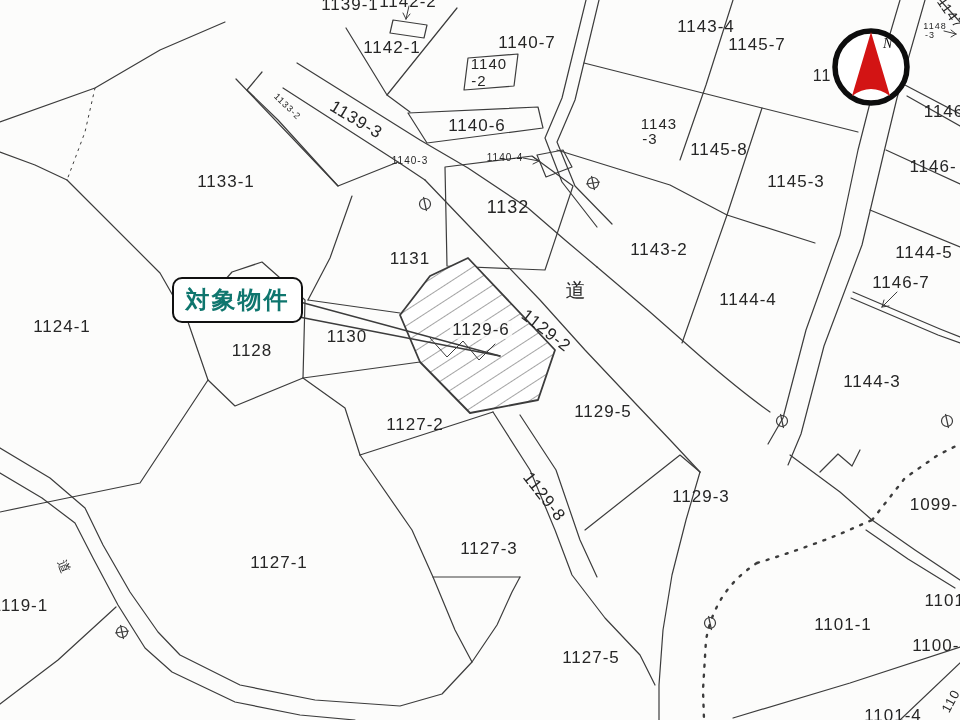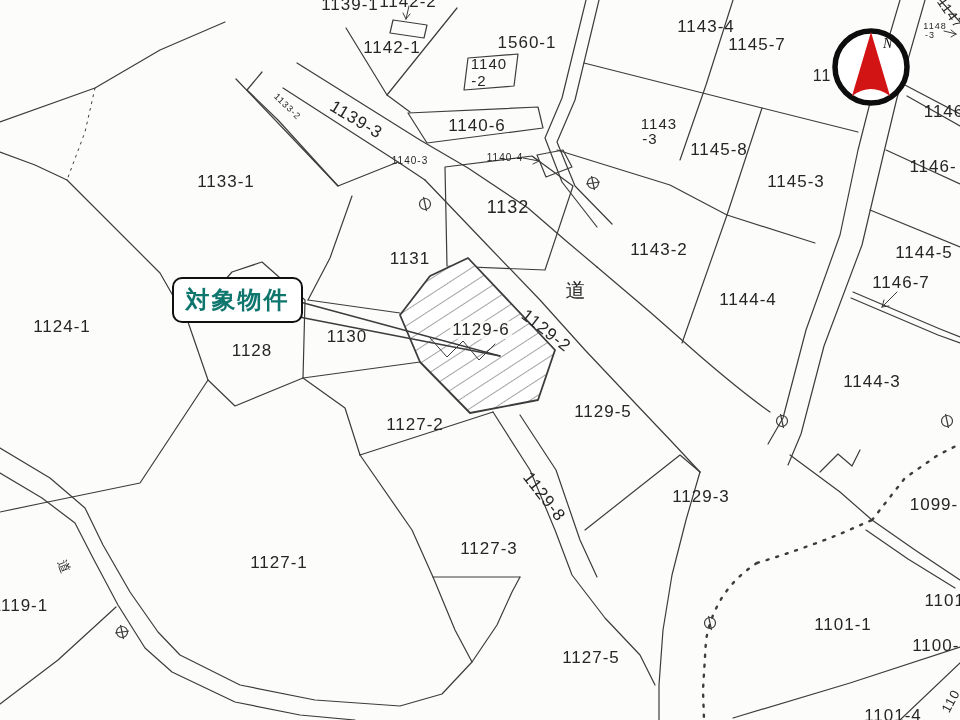--- a/index.html
+++ b/index.html
@@ -128,21 +128,21 @@
         <path d="M300,302 L500,356"></path>
         <path d="M294,316 L500,356"></path>
       </g>
     </g>
   </svg>
 
   <div id="labels">
       <div class="plabel" style="left: 350px; top: 5px; font-size: 17px; transform: translate(-50%, -50%) rotate(0deg);">1139-1</div>
       <div class="plabel" style="left: 408px; top: 2px; font-size: 17px; transform: translate(-50%, -50%) rotate(0deg);">1142-2</div>
       <div class="plabel" style="left: 392px; top: 48px; font-size: 17px; transform: translate(-50%, -50%) rotate(0deg);">1142-1</div>
-      <div class="plabel" style="left: 527px; top: 43px; font-size: 17px; transform: translate(-50%, -50%) rotate(0deg);">1560-1</div>
+      <div class="plabel" style="left: 527px; top: 43px; font-size: 17px; transform: translate(-50%, -50%) rotate(0deg);">1140-7</div>
       <div class="plabel" style="left: 489px; top: 64px; font-size: 15px; transform: translate(-50%, -50%) rotate(0deg); text-align: center;">1140</div>
       <div class="plabel" style="left: 479px; top: 81px; font-size: 15px; transform: translate(-50%, -50%) rotate(0deg);">-2</div>
       <div class="plabel" style="left: 477px; top: 126px; font-size: 17px; transform: translate(-50%, -50%) rotate(0deg);">1140-6</div>
       <div class="plabel" style="left: 356px; top: 120px; font-size: 17px; transform: translate(-50%, -50%) rotate(31deg);">1139-3</div>
       <div class="plabel" style="left: 287px; top: 107px; font-size: 9px; transform: translate(-50%, -50%) rotate(44deg);">1133-2</div>
       <div class="plabel" style="left: 410px; top: 161px; font-size: 10px; transform: translate(-50%, -50%) rotate(0deg);">1140-3</div>
       <div class="plabel" style="left: 505px; top: 158px; font-size: 10px; transform: translate(-50%, -50%) rotate(0deg);">1140-4</div>
       <div class="plabel" style="left: 226px; top: 182px; font-size: 17px; transform: translate(-50%, -50%) rotate(0deg);">1133-1</div>
       <div class="plabel" style="left: 508px; top: 207px; font-size: 18px; transform: translate(-50%, -50%) rotate(0deg);">1132</div>
       <div class="plabel" style="left: 410px; top: 259px; font-size: 17px; transform: translate(-50%, -50%) rotate(0deg);">1131</div>

